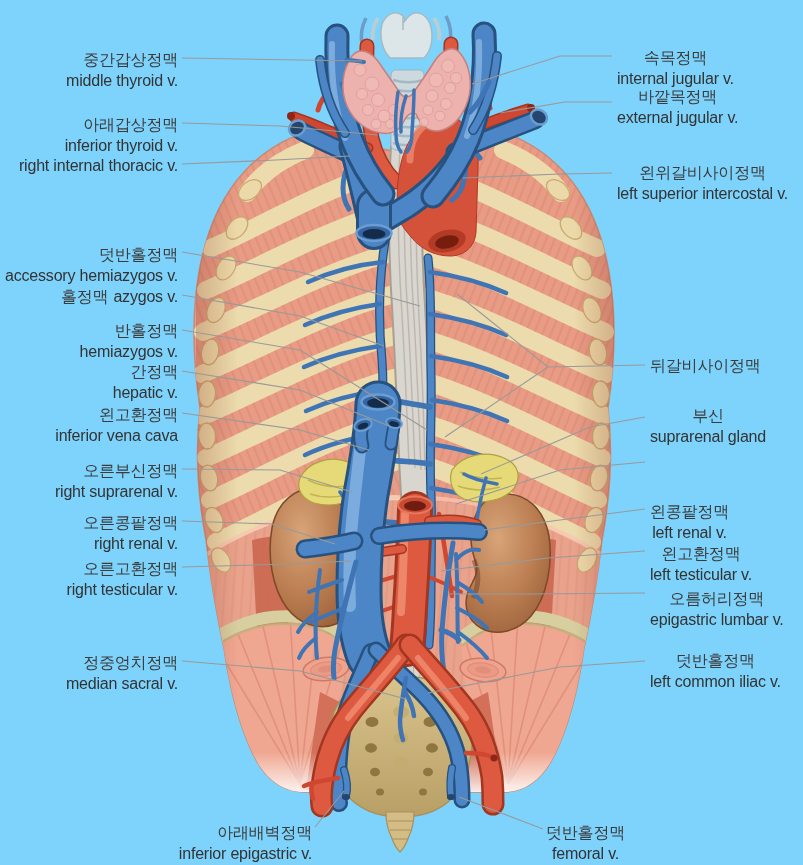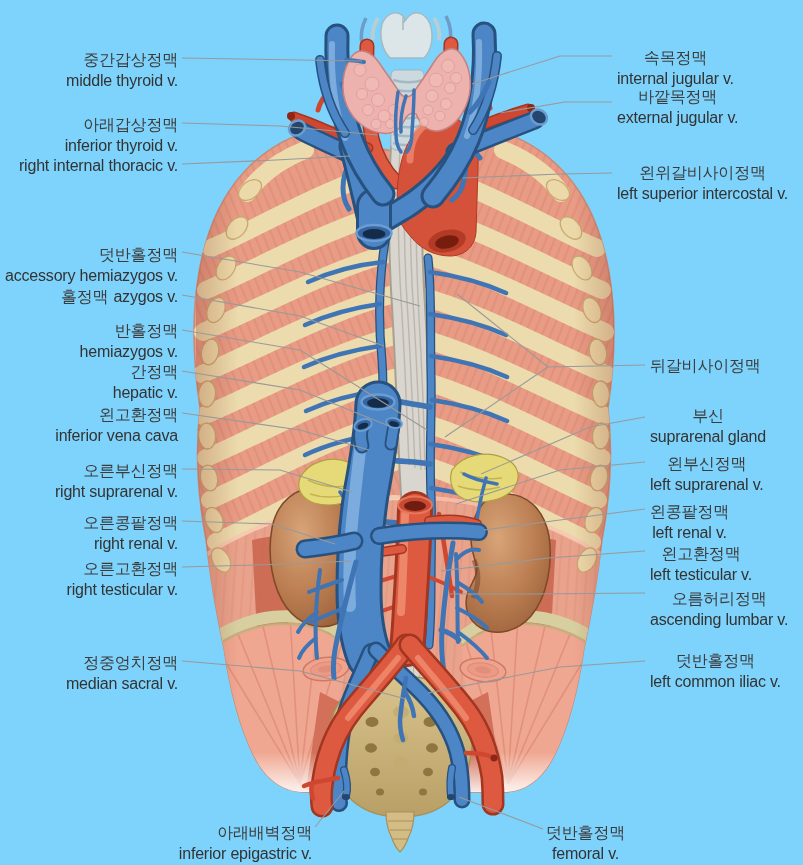--- a/index.html
+++ b/index.html
@@ -459,35 +459,31 @@
   <div class="ko">왼위갈비사이정맥</div>
   <div class="en">left superior intercostal v.</div>
 </div>
 <div class="lbl alignL" style="left:650px;top:356px">
   <div class="ko">뒤갈비사이정맥</div>
 </div>
 <div class="lbl alignL" style="left:650px;top:406px">
   <div class="ko">부신</div>
   <div class="en">suprarenal gland</div>
 </div>
-<div class="lbl alignL" style="left:650px;top:454px">
-  <div class="ko">왼부신정맥</div>
-  <div class="en">left suprarenal v.</div>
-</div>
 <div class="lbl alignL" style="left:650px;top:502px">
   <div class="ko">왼콩팥정맥</div>
   <div class="en">left renal v.</div>
 </div>
 <div class="lbl alignL" style="left:650px;top:544px">
   <div class="ko">왼고환정맥</div>
   <div class="en">left testicular v.</div>
 </div>
 <div class="lbl alignL" style="left:650px;top:589px">
   <div class="ko">오름허리정맥</div>
-  <div class="en">ascending lumbar v.</div>
+  <div class="en">epigastric lumbar v.</div>
 </div>
 <div class="lbl alignL" style="left:650px;top:651px">
   <div class="ko">덧반홀정맥</div>
   <div class="en">left common iliac v.</div>
 </div>
 
 <div class="lbl alignR" style="right:491px;top:823px">
   <div class="ko">아래배벽정맥</div>
   <div class="en">inferior epigastric v.</div>
 </div>

